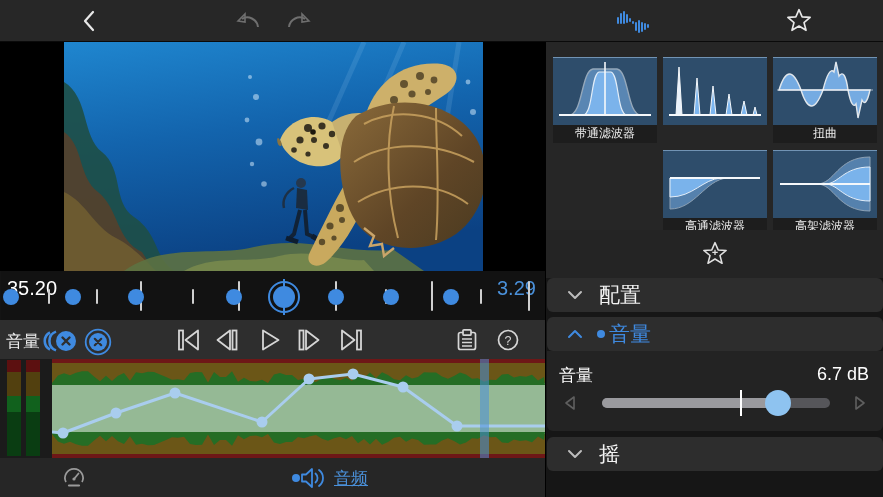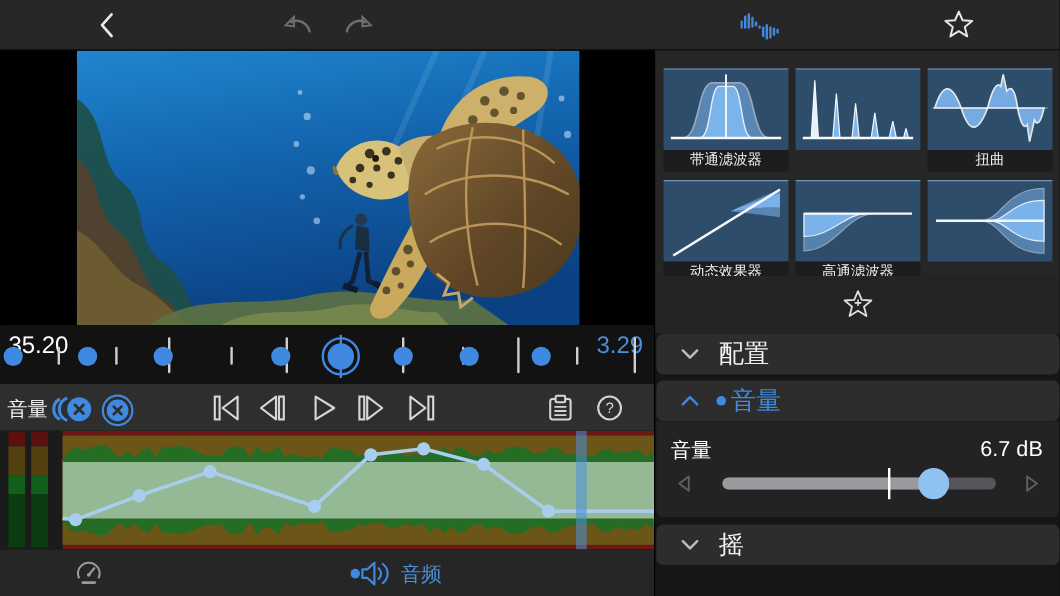--- a/index.html
+++ b/index.html
@@ -33,21 +33,21 @@
 
   
   .trackarea { left:0; top:359px; width:545px; height:99px; background:#191919; }
   .vu { left:0; top:0; width:52px; height:99px; background:#1b1b1b; }
   .vu-bar { top:1px; width:14px; height:96px; }
   .vu-seg { position:absolute; left:0; width:100%; }
   .wave { left:52px; top:0; width:493px; height:99px; }
 
   
   .bottombar { left:0; top:458px; width:545px; height:39px; background:#262626; }
-  .audio-label { color:#4a90d9; font-size:17px; }
+  .audio-label { color:#4a90d9; font-size:17px;text-decoration:underline; }
 
   
   .rightpanel { left:545px; top:42px; width:338px; height:455px; background:#161616; border-left:1px solid #000; }
   .fx-area { left:0; top:0; width:338px; height:188px; background:#262626; overflow:hidden; }
   .fx-tile { position:absolute; width:84px; }
   .fx-graphic { width:104px; height:68px; background:#2e4d6b; border-top:1px solid rgba(170,205,240,.55); }
   .fx-label { width:104px; height:18px; background:#1d1d1d; color:#f0f0f0; font-size:12px;
               text-align:center; line-height:17px; white-space:nowrap; overflow:hidden; }
   .star-row { left:0; top:188px; width:338px; height:48px; background:#242424; }
   .srow { left:1px; width:336px; height:34px; background:#2d2d2d; border-radius:6px; display:flex; align-items:center; }
@@ -397,48 +397,39 @@
             <path d="M6,32 Q16,0 28,32 Z" fill="#7db6ef" opacity="0.9" stroke="#f5f8fb" stroke-width="1.4"></path>
             <path d="M28,32 Q38,64 50,32 Z" fill="#7db6ef" opacity="0.9" stroke="#f5f8fb" stroke-width="1.4"></path>
             <path d="M50,32 Q56,8 61,14 L63,4 L66,18 Q72,10 75,32 Z" fill="#7db6ef" opacity="0.9" stroke="#f5f8fb" stroke-width="1.4"></path>
             <path d="M75,32 Q79,52 83,46 L85,60 L89,42 Q93,50 97,32 Z" fill="#7db6ef" opacity="0.9" stroke="#f5f8fb" stroke-width="1.4"></path>
             <line x1="4" y1="32" x2="100" y2="32" stroke="#f5f8fb" stroke-width="1" opacity="0.6"></line>
           </svg>
         </div>
         <div class="fx-label">扭曲</div>
       </div>
 
-      <div class="fx-tile" style="left:7px;top:108px;">
-        <div class="fx-graphic">
-          <svg width="104" height="68" viewBox="0 0 104 68">
-            <path d="M56,25 C70,18 84,12 97,7 L97,30 C84,28 70,27 56,25 Z" fill="#7db6ef" opacity="0.55"></path>
-            <path d="M56,25 C70,19 84,14 97,10 L97,22 C84,21 70,23 56,25 Z" fill="#7db6ef" opacity="0.9"></path>
-            <line x1="8" y1="62" x2="97" y2="7" stroke="#f5f8fb" stroke-width="2"></line>
-          </svg>
-        </div>
-        <div class="fx-label">动态效果器</div>
-      </div>
       <div class="fx-tile" style="left:117px;top:108px;">
         <div class="fx-graphic">
           <svg width="104" height="68" viewBox="0 0 104 68">
             <path d="M7,27 L7,58 C32,58 42,29 64,27 Z" fill="#7db6ef" opacity="0.5" stroke="#eaf3fc" stroke-width="1"></path>
             <path d="M7,27 L7,46 C30,46 40,28 58,27 Z" fill="#7db6ef" opacity="0.95" stroke="#eaf3fc" stroke-width="1"></path>
             <line x1="7" y1="27" x2="97" y2="27" stroke="#f5f8fb" stroke-width="2"></line>
           </svg>
         </div>
         <div class="fx-label">高通滤波器</div>
       </div>
       <div class="fx-tile" style="left:227px;top:108px;">
         <div class="fx-graphic">
           <svg width="104" height="68" viewBox="0 0 104 68">
             <path d="M44,33 C62,33 64,6 97,6 L97,60 C64,60 62,33 44,33 Z" fill="#7db6ef" opacity="0.5" stroke="#eaf3fc" stroke-width="1"></path>
             <path d="M52,33 C66,33 70,16 97,16 L97,50 C70,50 66,33 52,33 Z" fill="#7db6ef" opacity="0.95" stroke="#eaf3fc" stroke-width="1"></path>
             <line x1="7" y1="33" x2="97" y2="33" stroke="#f5f8fb" stroke-width="2"></line>
           </svg>
         </div>
+        <div class="fx-label">高架滤波器</div>
       </div>
     </div>
 
     <div class="abs star-row">
       <div class="abs" style="left:156px;top:11px;">
         <svg width="26" height="26" viewBox="0 0 24 24">
           <polygon points="12,1.5 14.9,8.2 22.3,8.7 16.6,13.4 18.5,20.6 12,16.6 5.5,20.6 7.4,13.4 1.7,8.7 9.1,8.2" fill="none" stroke="#e0e0e0" stroke-width="1.4" stroke-linejoin="round"></polygon>
           <path d="M12,8 L12,13 M9.5,10.5 L14.5,10.5" stroke="#e0e0e0" stroke-width="1.2"></path>
         </svg>
       </div>

